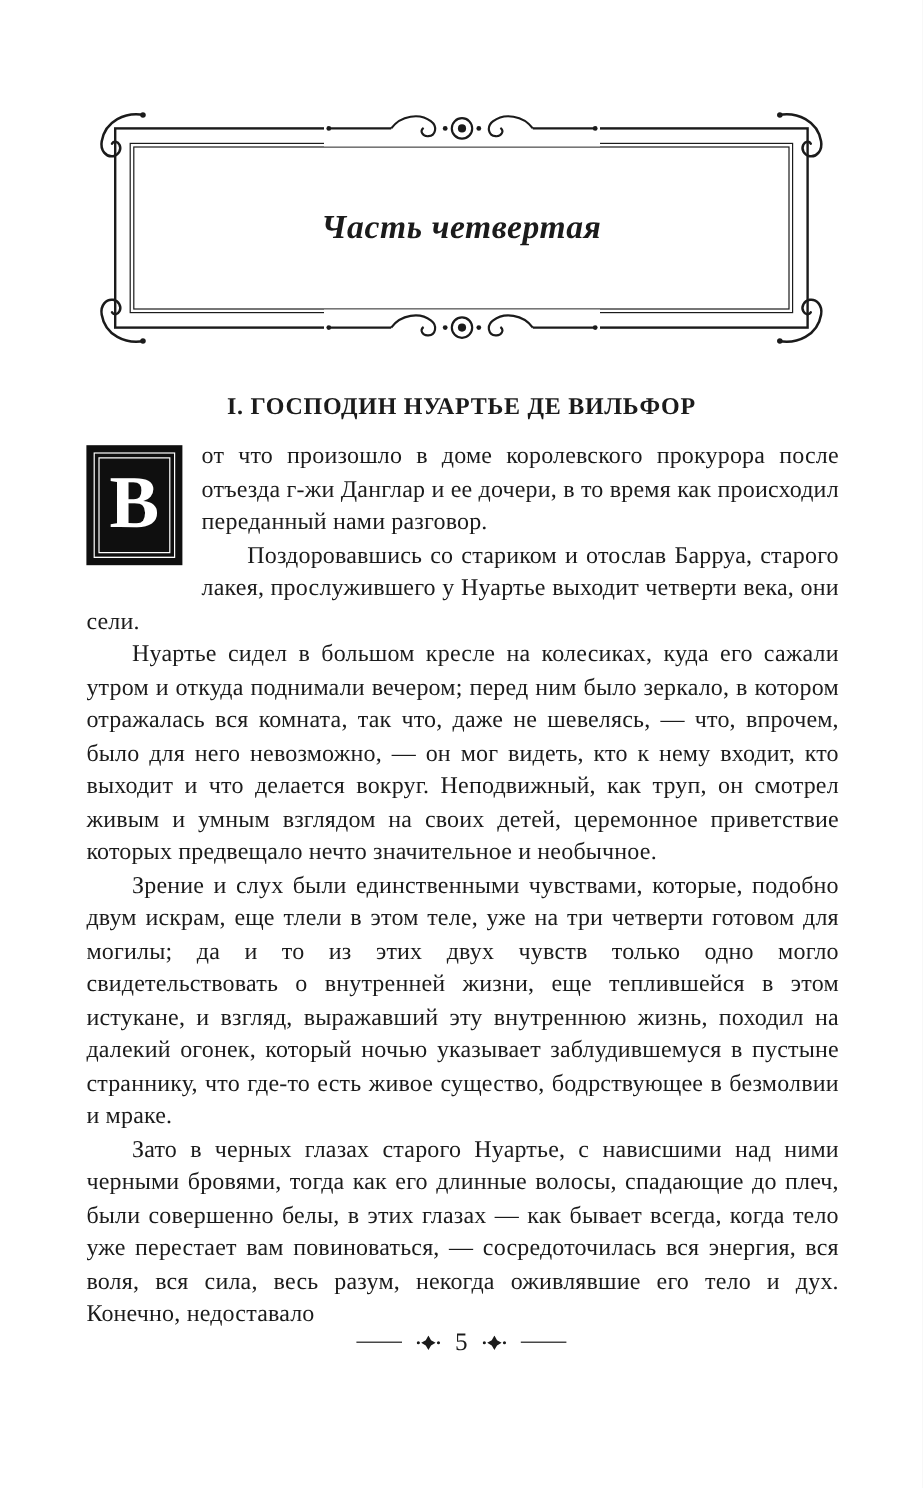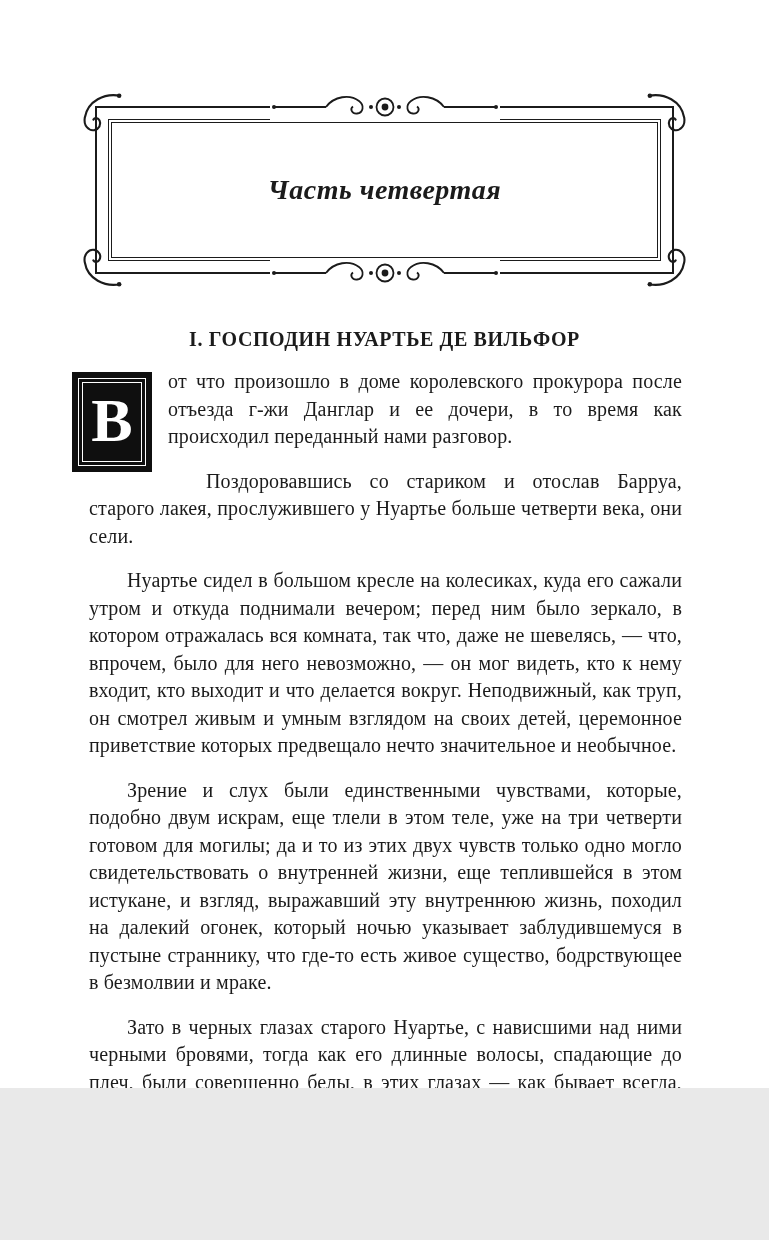--- a/index.html
+++ b/index.html
@@ -1,19 +1,19 @@
 <!DOCTYPE html>
 <html lang="ru"><head>
 <meta charset="utf-8">
 <style>
   html, body { margin: 0; padding: 0; background: #e9e9e9; }
   .page {
     position: relative;
     width: 769px;
-    height: 1088px;
+    height: 1240px;
     margin: 0 auto;
     background: #ffffff;
     color: #1b1b1b;
     font-family: "Liberation Serif", serif;
     overflow: hidden;
   }
 
   
   .frame {
     position: relative;
@@ -66,21 +66,21 @@
   
   .body-text {
     margin: 16px 70px 0 72px;
     font-size: 20px;
     line-height: 27.5px;
     text-align: justify;
     letter-spacing: 0.15px;
     hyphens: auto;
     -webkit-hyphens: auto;
   }
-  .body-text p { margin: 17px; }
+  .body-text p { margin: 0; }
   .body-text p.indent { text-indent: 38px; }
 
   .dropcap {
     float: left;
     width: 80px;
     height: 100px;
     margin: 4px 16px 10px 0;
     background: #0f0f0f;
     box-sizing: border-box;
     padding: 6px;
@@ -191,21 +191,21 @@
 
   <h2 class="chapter-title">I. ГОСПОДИН НУАРТЬЕ ДЕ ВИЛЬФОР</h2>
 
   <div class="body-text">
     <div class="dropcap">
       <div class="dropcap-frame">
         <span class="dropcap-letter">В</span>
       </div>
     </div>
     <p>от что произошло в доме королевского прокурора после отъезда г-жи Данглар и ее дочери, в то время как происходил переданный нами разговор.</p>
-    <p class="indent">Поздоровавшись со стариком и отослав Барруа, старого лакея, прослужившего у Нуартье больше четверти века, они сели.</p>
+    <p class="indent">Поздоровавшись со стариком и отослав Барруа, старого лакея, прослужившего у Нуартье выходит четверти века, они сели.</p>
     <p class="indent">Нуартье сидел в большом кресле на колесиках, куда его сажали утром и откуда поднимали вечером; перед ним было зеркало, в котором отражалась вся комната, так что, даже не шевелясь, — что, впрочем, было для него невозможно, — он мог видеть, кто к нему входит, кто выходит и что делается вокруг. Неподвижный, как труп, он смотрел живым и умным взглядом на своих детей, церемонное приветствие которых предвещало нечто значительное и необычное.</p>
     <p class="indent">Зрение и слух были единственными чувствами, которые, подобно двум искрам, еще тлели в этом теле, уже на три четверти готовом для могилы; да и то из этих двух чувств только одно могло свидетельствовать о внутренней жизни, еще теплившейся в этом истукане, и взгляд, выражавший эту внутреннюю жизнь, походил на далекий огонек, который ночью указывает заблудившемуся в пустыне страннику, что где-то есть живое существо, бодрствующее в безмолвии и мраке.</p>
     <p class="indent">Зато в черных глазах старого Нуартье, с нависшими над ними черными бровями, тогда как его длинные волосы, спадающие до плеч, были совершенно белы, в этих глазах — как бывает всегда, когда тело уже перестает вам повиноваться, — сосредоточилась вся энергия, вся воля, вся сила, весь разум, некогда оживлявшие его тело и дух. Конечно, недоставало</p>
   </div>
 
   <div class="footer">
     <span class="rule"></span>
     <span class="fleuron">
       <svg width="20" height="12" viewBox="0 0 20 12">
           <use href="#leaf-fleuron"></use>

